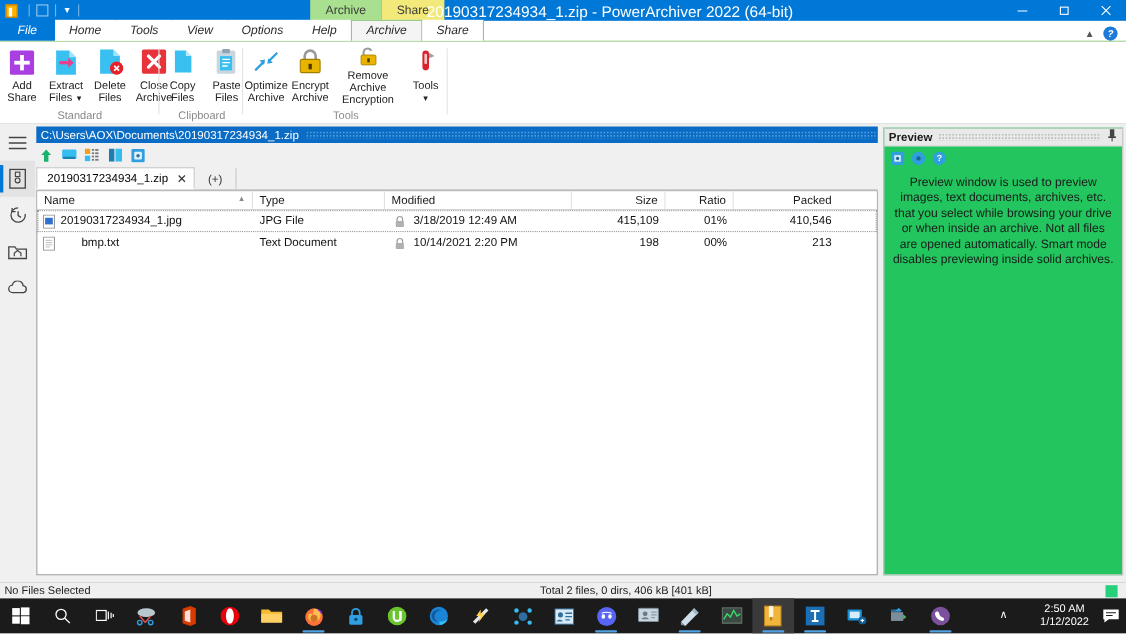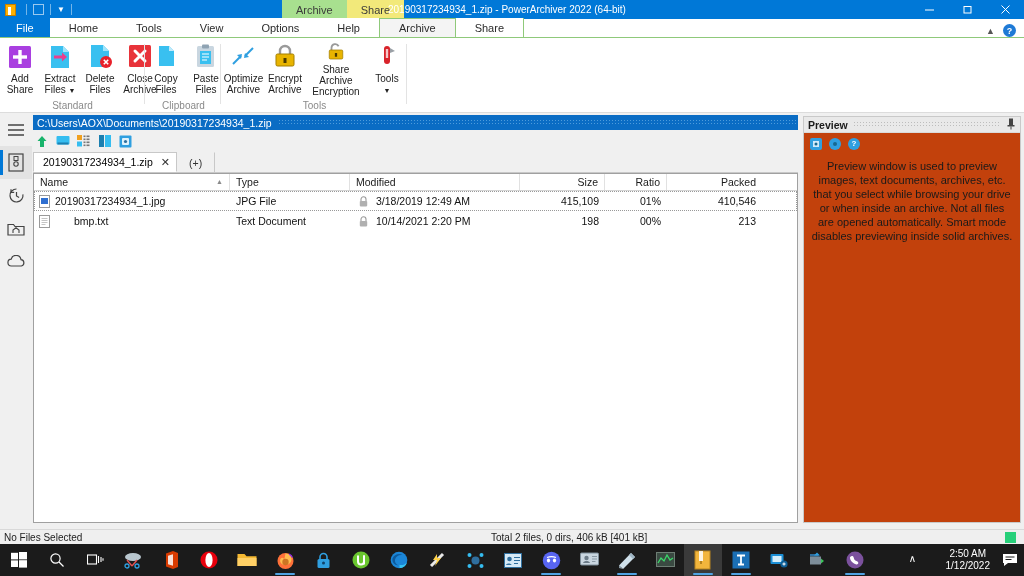--- a/index.html
+++ b/index.html
@@ -35,33 +35,33 @@
   .qat .qbox { width:11px;height:11px;border:1px solid rgba(255,255,255,.6); }
   .ctx-tabs { position:absolute; left:282px; top:0; display:flex; height:19px; }
   .ctx-tab {
     height:19px; padding:0 14px; display:flex; align-items:center;
     font-size:11px; color:#3b3b3b;
   }
   .ctx-archive { background:#a8e08f; }
   .ctx-share { background:#f2e97a; }
   .tb-title {
     position:absolute; left:388px; top:0; height:19px; display:flex; align-items:center;
-    color:#fff; font-size:10px; white-space:nowrap;
+    color:#fff; font-size:14px; white-space:nowrap;
   }
   .wbtns { position:absolute; right:0; top:0; height:19px; display:flex; }
   .wbtn { width:38px; height:19px; display:flex; align-items:center; justify-content:center; color:#fff; }
   .wbtn svg { display:block; }
 
   
   .menurow {
     position:absolute; top:19px; left:0; width:1024px; height:19px;
-    background:#fff; border-bottom:1px solid #8fc97a; display:flex; align-items:flex-end;
+    background:#fff; border-bottom:1px solid #8fc97a; display:flex; align-items:flex-end;font-style:italic;
   }
   .mtab {
-    height:19px; padding:0 19px; display:flex; align-items:center;
+    height:19px; padding:0 13px; display:flex; align-items:center;
     font-size:11px; color:#2b2b2b; background:#fff;
   }
   .mtab-file { background:#0078d7; color:#fff; padding:0 16px; }
   .mtab-ctx-archive { background:#f4f4f4; border-left:1px solid #8fc97a; border-right:1px solid #8fc97a; border-top:1px solid #8fc97a; }
   .mtab-ctx-share { background:#fff; border-right:1px solid #8fc97a; }
   .menurow-right { margin-left:auto; display:flex; align-items:center; gap:8px; padding-right:8px; }
   .chev-up { font-size:9px; color:#555; }
   .helpdot {
     width:13px;height:13px;border-radius:50%;background:#1e7ad6;color:#fff;
     font-size:9px;display:flex;align-items:center;justify-content:center;font-weight:bold;
@@ -141,21 +141,21 @@
   .grow { display:flex; height:20px; align-items:center; font-size:10.5px; color:#111; }
   .grow.focused { outline:1px dotted #999; outline-offset:-1px; }
   .gc { height:20px; display:flex; align-items:center; padding:0 6px; overflow:hidden; white-space:nowrap; }
   .gc.num { justify-content:flex-end; }
   .gc.name { gap:5px; padding-left:5px; }
   .lockcell { width:26px; display:flex; align-items:center; justify-content:center; }
 
   
   .preview {
     position:absolute; top:116px; left:803px; width:218px; height:407px;
-    background:#c2410c; border:1px solid #c9c9c9;
+    background:#22c55e; border:1px solid #c9c9c9;
   }
   .pv-head {
     height:16px; background:#e9e9e9; display:flex; align-items:center; padding:0 4px; gap:5px;
     border-bottom:1px solid #dadada;
   }
   .pv-head .ttl { font-size:10.5px; font-weight:bold; color:#1a1a1a; }
   .pv-head .dots { flex:1; height:7px;
     background-image: radial-gradient(#bdbdbd 0.6px, transparent 0.7px);
     background-size: 3px 3px; }
   .pv-tools { height:18px; display:flex; align-items:center; gap:7px; padding:3px 0 0 6px; }
@@ -363,21 +363,21 @@
           <span class="lbl">Encrypt
 Archive</span>
         </div>
         <div class="rbtn">
           <svg class="ico" width="28" height="28" viewBox="0 0 28 28">
               <path d="M8 12V9a5 5 0 019.5-2" fill="none" stroke="#9a9a9a" stroke-width="2.4"></path>
               <rect x="5" y="12" width="18" height="12" rx="1.5" fill="#e8b400"></rect>
               <rect x="5" y="12" width="18" height="12" rx="1.5" fill="none" stroke="#a37f00" stroke-width="1"></rect>
               <rect x="12.5" y="16" width="3" height="5" fill="#4a3a00"></rect>
             </svg>
-          <span class="lbl">Share Archive
+          <span class="lbl">Remove Archive
 Encryption</span>
         </div>
         <div class="rbtn">
           <svg class="ico" width="28" height="28" viewBox="0 0 28 28">
               <rect x="11" y="4" width="6" height="18" rx="3" fill="#d8232a"></rect>
               <rect x="12.8" y="7" width="2.4" height="9" fill="#fff" opacity=".75"></rect>
               <path d="M17 6l5 3-5 2z" fill="#9aa0a6"></path>
             </svg>
           <span class="lbl"><span>Tools</span><br><span class="car">▼</span></span>
         </div>

